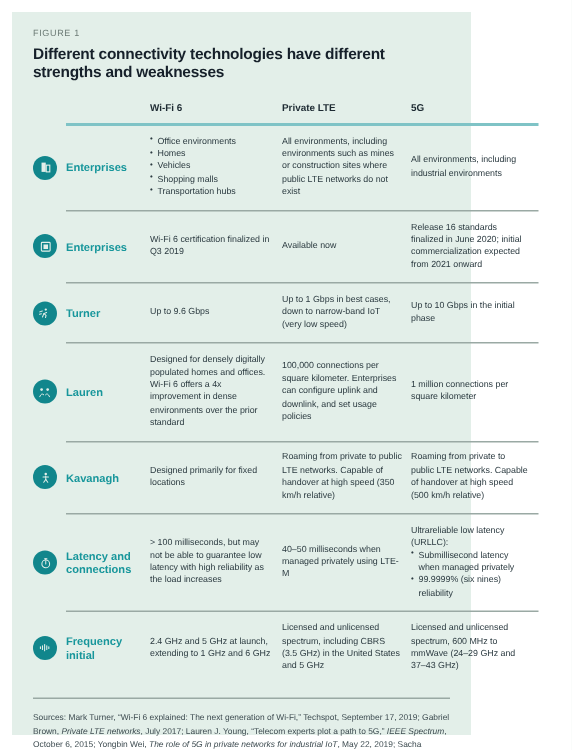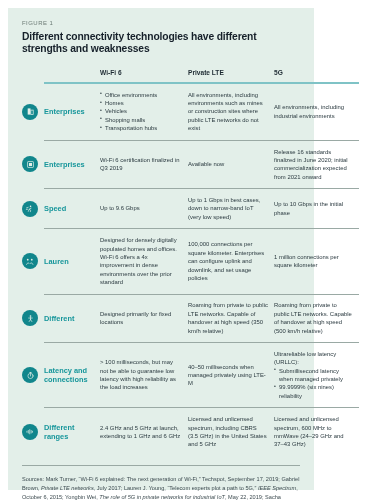--- a/index.html
+++ b/index.html
@@ -226,21 +226,21 @@
             <div class="icon-badge">
               <svg width="9.5" height="9.5" viewBox="0 0 16 16" fill="none" stroke="#e3efe9" stroke-width="1.15" stroke-linecap="round">
                 <circle cx="9.3" cy="4" r="1.3" fill="#e3efe9" stroke="none"></circle>
                 <path d="M10.2 7.2 L7.2 8.6 L5.6 12.4"></path>
                 <path d="M7.2 8.6 L9.6 10.6 L9 13"></path>
                 <path d="M2.5 6.6 L5.4 5.6"></path>
                 <path d="M2.2 9.2 L4.4 8.8"></path>
               </svg>
             </div>
           </td>
-          <td class="attr-cell">Speed</td>
+          <td class="attr-cell">Turner</td>
           <td>Up to 9.6 Gbps</td>
           <td>Up to 1 Gbps in best cases, down to narrow-band IoT (very low speed)</td>
           <td>Up to 10 Gbps in the initial phase</td>
         </tr>
         <tr class="sep">
             <td></td>
             <td colspan="4">
               <div class="row-rule"></div>
             </td>
           </tr>
@@ -273,21 +273,21 @@
             <div class="icon-badge">
               <svg width="9" height="9" viewBox="0 0 16 16" fill="none" stroke="#e3efe9" stroke-width="1.25" stroke-linecap="round">
                 <circle cx="8" cy="3.6" r="1.5" fill="#e3efe9" stroke="none"></circle>
                 <path d="M8 6 L8 10"></path>
                 <path d="M4.8 7.2 L11.2 7.2"></path>
                 <path d="M8 10 L5.6 13.4"></path>
                 <path d="M8 10 L10.4 13.4"></path>
               </svg>
             </div>
           </td>
-          <td class="attr-cell">Different</td>
+          <td class="attr-cell">Kavanagh</td>
           <td>Designed primarily for fixed locations</td>
           <td>Roaming from private to public LTE networks. Capable of handover at high speed (350 km/h relative)</td>
           <td>Roaming from private to public LTE networks. Capable of handover at high speed (500 km/h relative)</td>
         </tr>
         <tr class="sep">
             <td></td>
             <td colspan="4">
               <div class="row-rule"></div>
             </td>
           </tr>
@@ -326,21 +326,21 @@
             <div class="icon-badge">
               <svg width="9.5" height="9.5" viewBox="0 0 16 16" fill="none" stroke="#e3efe9" stroke-width="1.2" stroke-linecap="round">
                 <path d="M8 4.4 L8 11.6"></path>
                 <path d="M5.6 5.8 L5.6 10.2"></path>
                 <path d="M10.4 5.8 L10.4 10.2"></path>
                 <path d="M3.3 7.1 L3.3 8.9"></path>
                 <path d="M12.7 7.1 L12.7 8.9"></path>
               </svg>
             </div>
           </td>
-          <td class="attr-cell">Different ranges</td>
+          <td class="attr-cell">Frequency initial</td>
           <td>2.4 GHz and 5 GHz at launch, extending to 1 GHz and 6 GHz</td>
           <td>Licensed and unlicensed spectrum, including CBRS (3.5 GHz) in the United States and 5 GHz</td>
           <td>Licensed and unlicensed spectrum, 600 MHz to mmWave (24–29 GHz and 37–43 GHz)</td>
         </tr>
       </tbody>
     </table>
 
     <div class="foot-rule"></div>
 
     <div class="sources">

